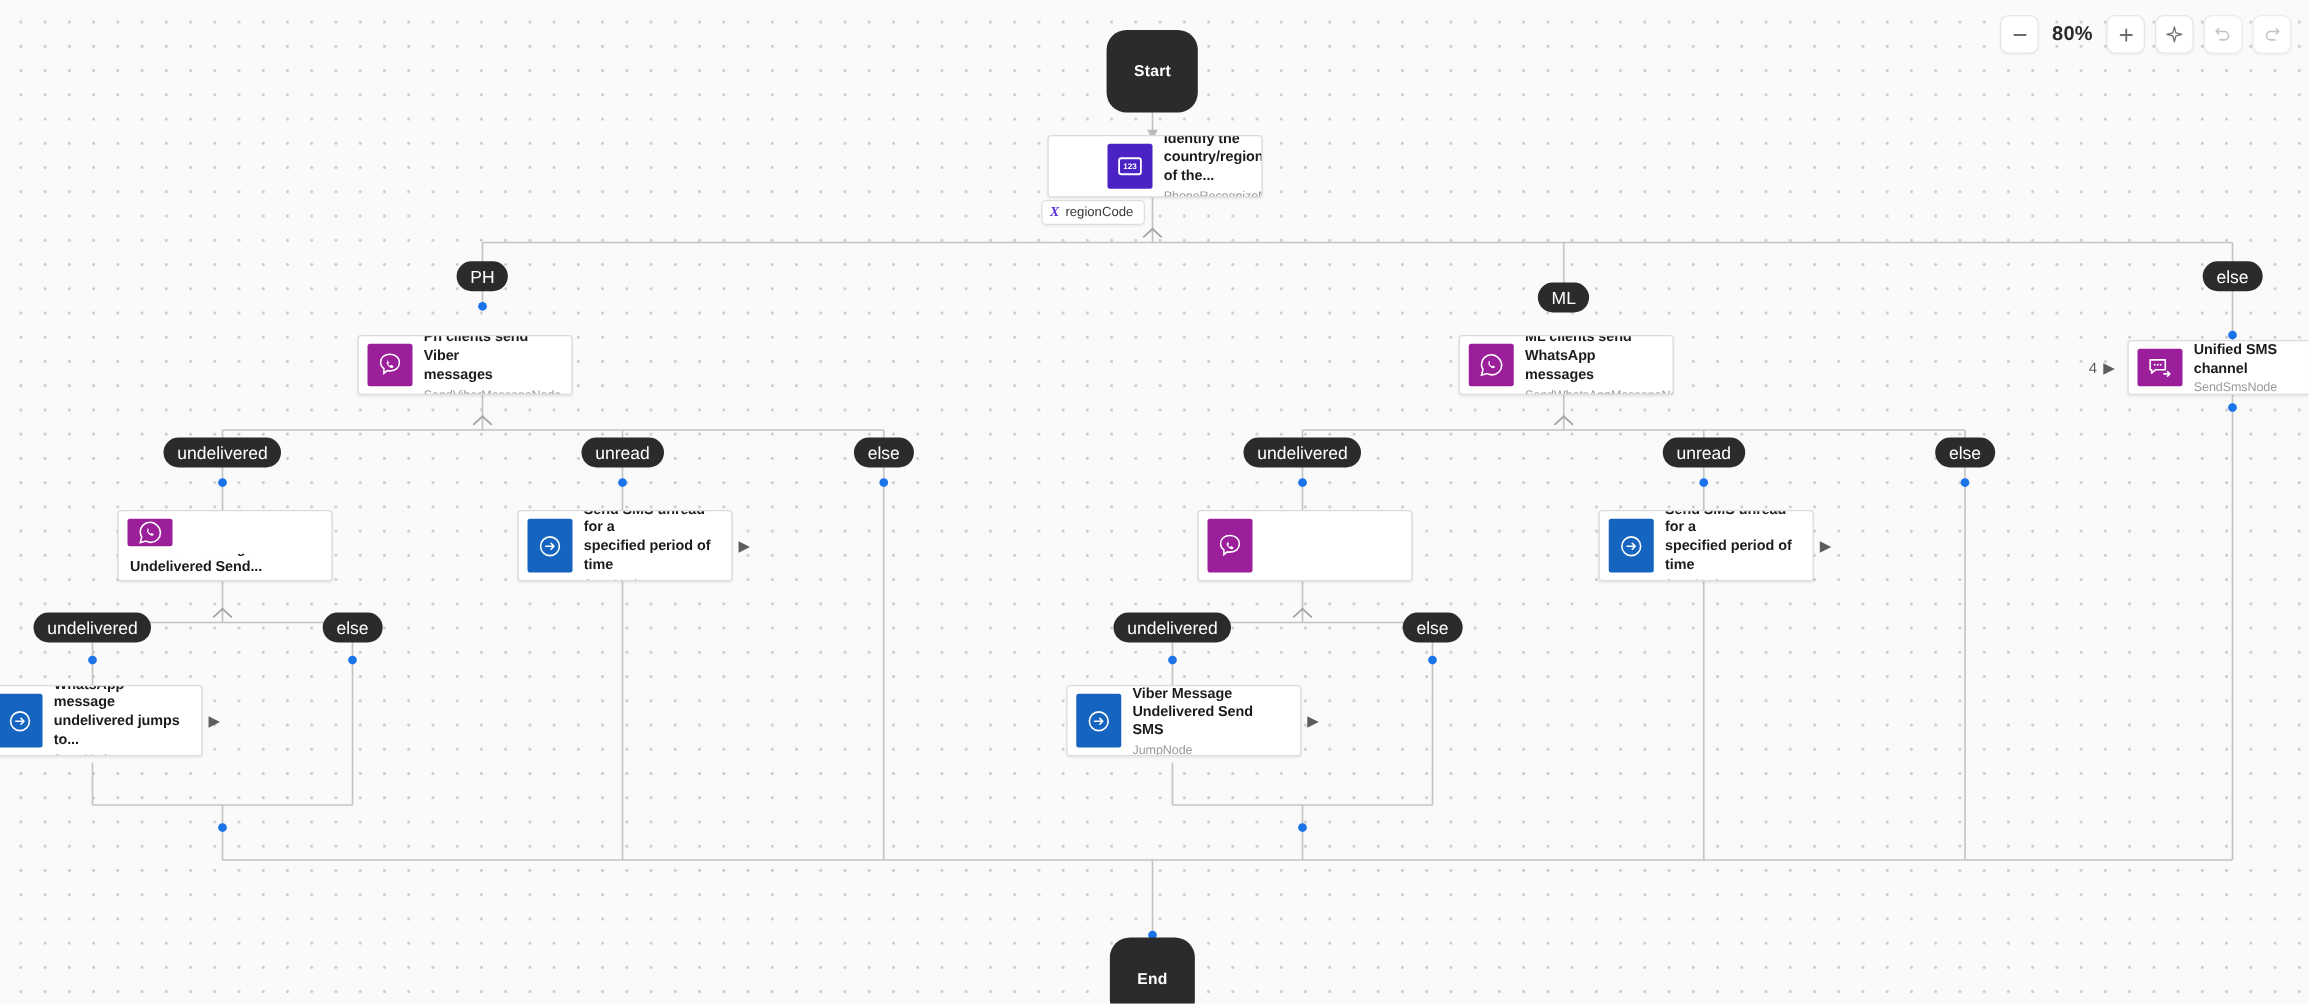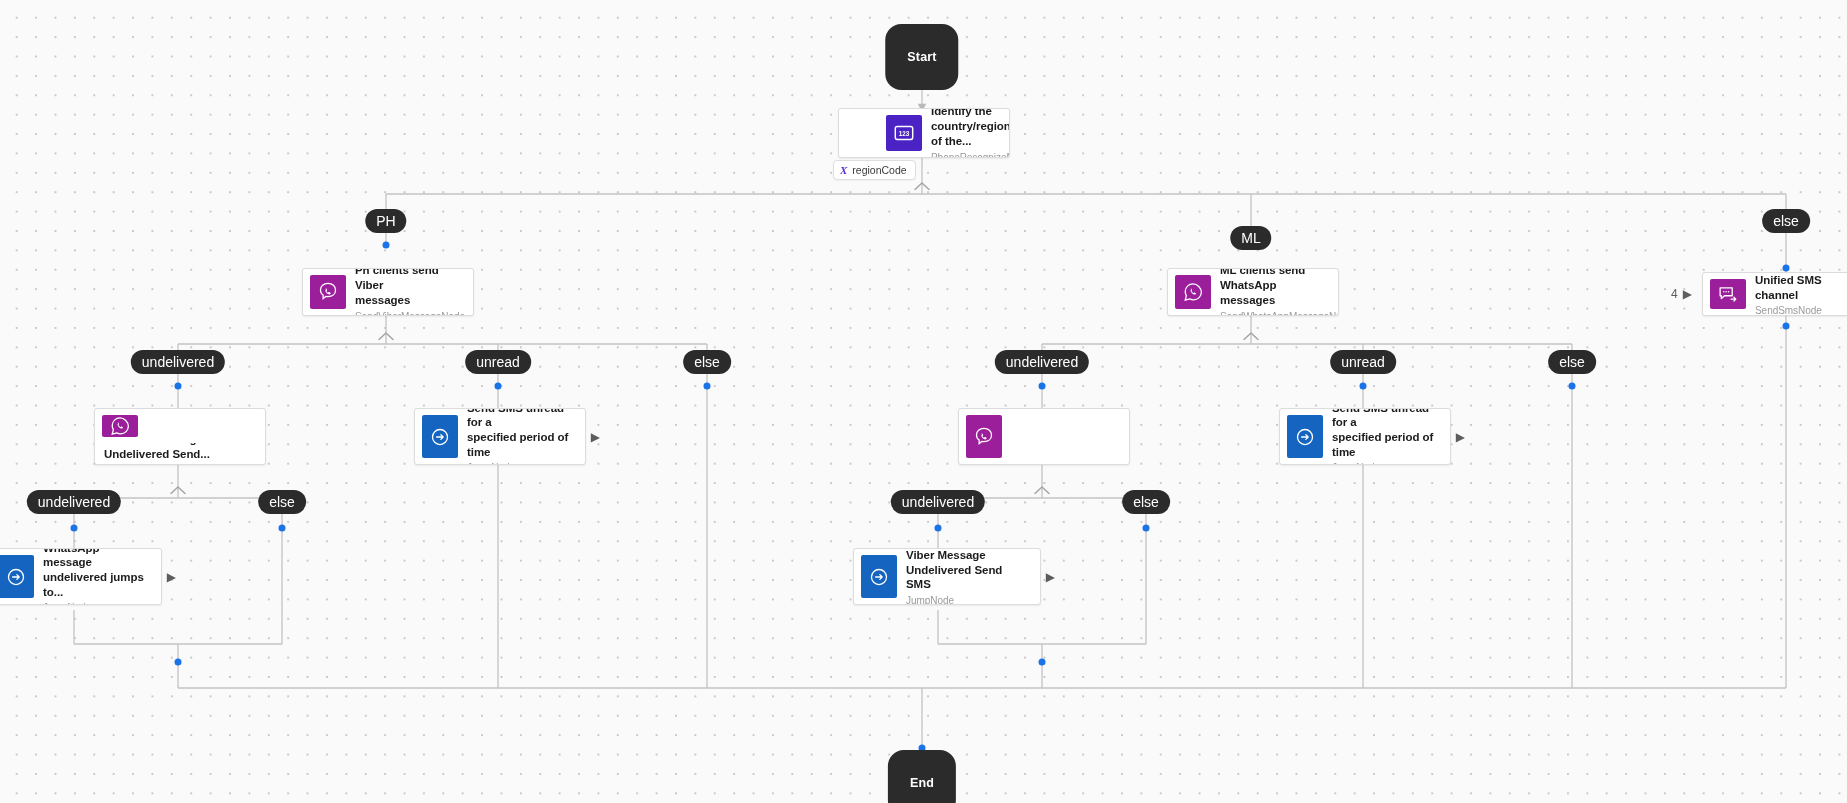--- a/index.html
+++ b/index.html
@@ -278,21 +278,21 @@
 country/region of the...</div>
       <div class="node-sub">PhoneRecognizeNode</div>
     </div>
   </div>
 
   <div class="var-chip" style="left:833px; top:160px;">
     <span class="var-x">X</span>
     <span>regionCode</span>
   </div>
 
-  <div class="node" style="left:302px; top:268px; width:172px; height:48px;">
+  <div class="node" style="left:286px; top:268px; width:172px; height:48px;">
     <div class="node-icon" style="background:#9b1f9b;">
       <svg width="22" height="22" viewBox="0 0 24 24">
           <path d="M12 2.6c-4.9 0-8.2 2.9-8.2 7.1 0 2.4 1.1 4.3 2.9 5.5v4l2.9-2.3c.8.2 1.6.2 2.4.2 4.9 0 8.2-2.9 8.2-7.2S16.9 2.6 12 2.6z" stroke="#fff" stroke-width="1.4" fill="none"></path>
           <path d="M9.3 8.1c.5-.2.9.1 1.2.6l.5.9c.2.4.1.7-.2.9l-.3.2c-.1.1-.2.2-.1.4.2.6.9 1.3 1.5 1.5.2.1.3 0 .4-.1l.2-.3c.2-.3.5-.4.9-.2l.9.5c.5.3.8.7.6 1.2-.2.6-.9 1-1.6.9-1.6-.2-3.9-2.4-4.2-4.1-.1-.7.3-1.3.9-1.5z" fill="#fff"></path>
         </svg>
     </div>
     <div class="node-body">
       <div class="node-title">Ph clients send Viber
 messages</div>
       <div class="node-sub">SendViberMessageNode</div>
@@ -409,14 +409,44 @@
         </svg>
     </div>
     <div class="node-body">
       <div class="node-title">Viber Message
 Undelivered Send SMS</div>
       <div class="node-sub">JumpNode</div>
     </div>
     <span class="node-arrow">▶</span>
   </div>
 
+  <div id="toolbar">
+    <div class="tb-group">
+      <div class="tb-btn">
+        <svg width="14" height="14" viewBox="0 0 14 14">
+            <path d="M2.5,7 L11.5,7" stroke="currentColor" stroke-width="1.5" stroke-linecap="round"></path>
+          </svg>
+      </div>
+      <div id="zoom-level">80%</div>
+      <div class="tb-btn">
+        <svg width="14" height="14" viewBox="0 0 14 14">
+            <path d="M2.5,7 L11.5,7 M7,2.5 L7,11.5" stroke="currentColor" stroke-width="1.5" stroke-linecap="round"></path>
+          </svg>
+      </div>
+    </div>
+    <div class="tb-btn">
+      <svg width="15" height="15" viewBox="0 0 16 16">
+          <path d="M8,1.6 L9.3,6.7 L14.4,8 L9.3,9.3 L8,14.4 L6.7,9.3 L1.6,8 L6.7,6.7 Z" stroke="currentColor" stroke-width="1.1" fill="none" stroke-linejoin="round"></path>
+        </svg>
+    </div>
+    <div class="tb-btn faded">
+      <svg width="15" height="15" viewBox="0 0 16 16">
+          <path d="M4.2,7.6 L2.1,5.4 L4.2,3.2 M2.4,5.5 L9,5.5 a3.6,3.6 0 0 1 0,7.2 L5.4,12.7" stroke="currentColor" stroke-width="1.3" fill="none" stroke-linecap="round" stroke-linejoin="round"></path>
+        </svg>
+    </div>
+    <div class="tb-btn faded">
+      <svg width="15" height="15" viewBox="0 0 16 16">
+          <path d="M11.8,7.6 L13.9,5.4 L11.8,3.2 M13.6,5.5 L7,5.5 a3.6,3.6 0 0 0 0,7.2 L10.6,12.7" stroke="currentColor" stroke-width="1.3" fill="none" stroke-linecap="round" stroke-linejoin="round"></path>
+        </svg>
+    </div>
+  </div>
 
 </div>
 
 </body></html>

